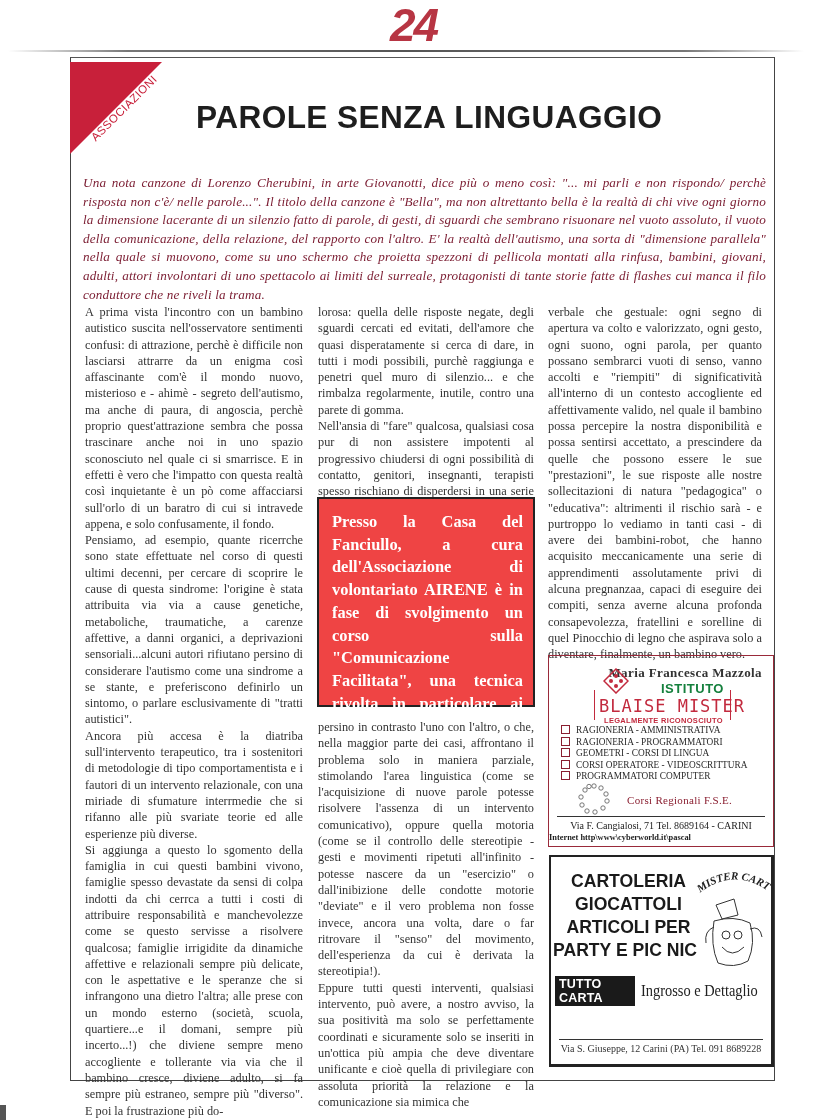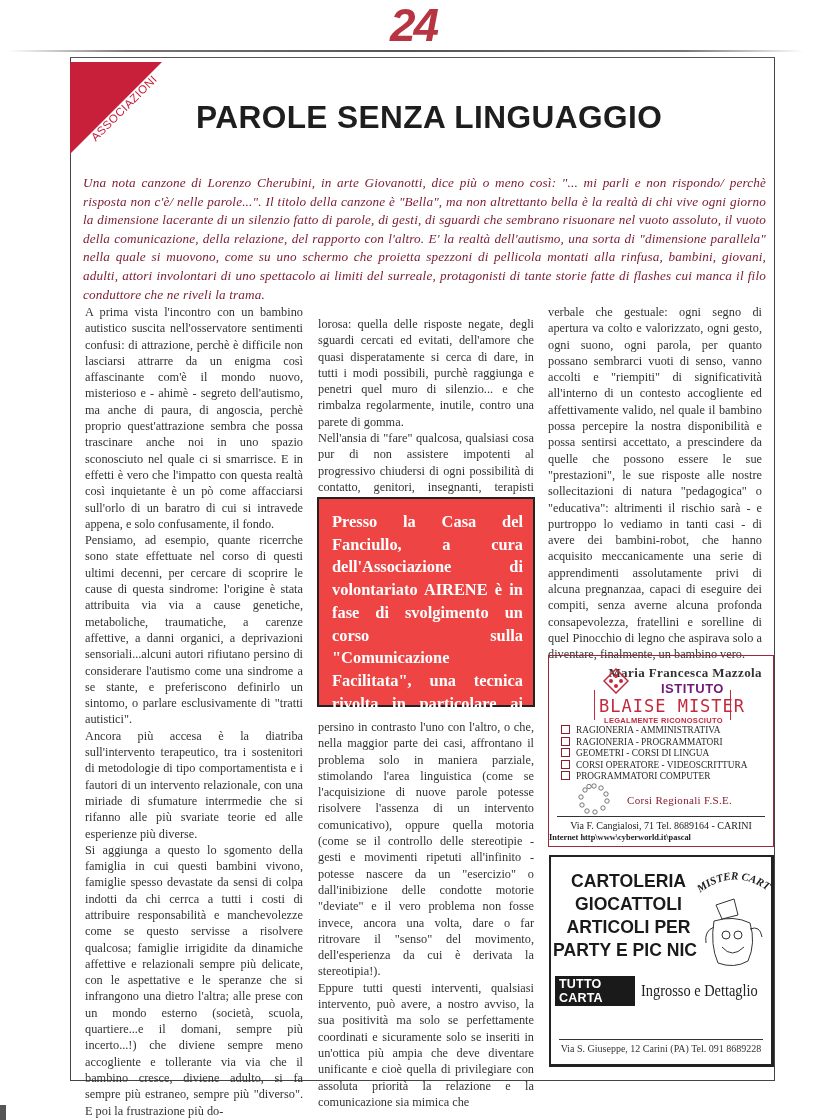--- a/index.html
+++ b/index.html
@@ -10,28 +10,28 @@
   .topline{position:absolute;left:8px;top:50px;width:796px;height:2px;background:linear-gradient(90deg,#fff 0%,#777 15%,#555 50%,#777 85%,#fff 100%);}
   .frame{position:absolute;left:70px;top:57px;width:705px;height:1024px;border:1.5px solid #444;border-top-color:#555;box-sizing:border-box;}
   .corner{position:absolute;left:70px;top:62px;width:92px;height:92px;}
   .corner svg{display:block;}
   .corner .lbl{position:absolute;left:2px;top:38px;transform:rotate(-45deg);transform-origin:center;font-family:"Liberation Sans",sans-serif;font-size:11.5px;color:#c8203a;letter-spacing:0.5px;width:96px;text-align:center;}
   .title{position:absolute;left:196px;top:100px;font-family:"Liberation Sans",sans-serif;font-weight:bold;font-size:31px;color:#1e1e1e;letter-spacing:0.4px;transform:scaleX(1.02);transform-origin:left;}
   .lead{position:absolute;left:83px;top:174px;width:683px;font-style:italic;font-size:13.2px;line-height:18.6px;color:#7d2035;text-align:justify;letter-spacing:0.15px;}
   .col{position:absolute;top:304px;font-size:12.3px;line-height:16.3px;color:#333;text-align:justify;}
   .col p{margin:0;text-indent:0;}
   .c1{left:85px;width:218px;}
-  .c2{left:318px;width:216px;margin-top:12px;}
+  .c2{left:318px;width:216px;}
   .c2b{left:318px;width:216px;top:719px;}
   .c3{left:548px;width:214px;}
   .col p.sig{text-align:right;font-weight:bold;font-size:13px;margin-top:2px;letter-spacing:0.4px;}
   .callout{position:absolute;left:317px;top:497px;width:218px;height:210px;background:#ef4444;border:2px solid #222;box-sizing:border-box;padding:12px 10px 8px 13px;color:#fff;font-weight:bold;font-size:16.4px;line-height:22.7px;text-align:justify;}
   .ad1{position:absolute;left:548px;top:655px;width:226px;height:192px;border:1.5px solid #9a2a3a;box-sizing:border-box;}
   .ad1 .logo{position:absolute;left:54px;top:12px;width:26px;height:26px;}
-  .ad1 .ist{position:absolute;left:112px;top:25px;font-family:"Liberation Sans",sans-serif;font-weight:bold;font-size:13px;color:#701a75;letter-spacing:0.5px;}
+  .ad1 .ist{position:absolute;left:112px;top:25px;font-family:"Liberation Sans",sans-serif;font-weight:bold;font-size:13px;color:#15803d;letter-spacing:0.5px;}
   .ad1 .bp{position:absolute;left:50px;top:40px;font-family:"DejaVu Sans Mono",monospace;font-size:17px;color:#c22a3e;letter-spacing:1px;}
   .ad1 .leg{position:absolute;left:55px;top:60px;font-family:"Liberation Sans",sans-serif;font-weight:bold;font-size:7.5px;color:#c22a3e;letter-spacing:0.3px;}
   .ad1 .brk{position:absolute;left:45px;top:34px;width:135px;height:30px;border-left:1px solid #c22a3e;border-right:1px solid #c22a3e;}
   .ad1 ul{position:absolute;left:12px;top:69px;margin:0;padding:0;list-style:none;font-size:9.3px;line-height:11.6px;color:#2a2a2a;}
   .ad1 li{display:flex;align-items:flex-start;white-space:nowrap;}
   .ad1 li .box{display:inline-block;width:7px;height:7px;border:1px solid #8a1e30;margin-right:6px;}
   .ad1 .stars{position:absolute;left:28px;top:126px;width:34px;height:34px;}
   .ad1 .fse{position:absolute;left:78px;top:138px;font-size:11px;color:#8a1e30;letter-spacing:0.3px;}
   .ad1 .sep{position:absolute;left:8px;right:8px;top:160px;height:1px;background:#333;}
   .ad1 .addr{position:absolute;left:0;right:0;top:164px;text-align:center;font-size:10px;color:#222;}

